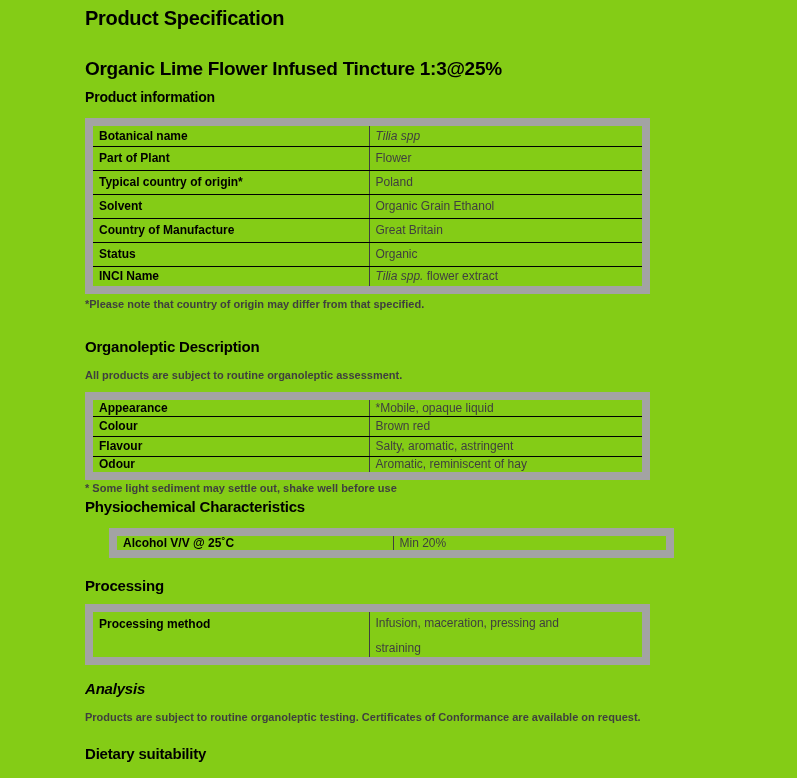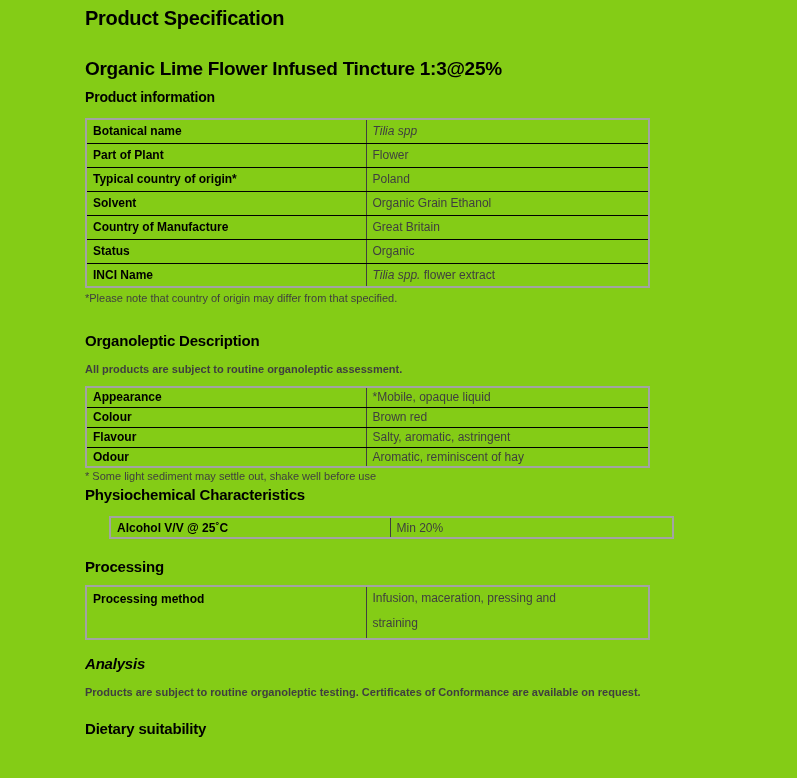--- a/index.html
+++ b/index.html
@@ -53,27 +53,28 @@
     line-height: 14px;
     color: #3f3f3f;
     margin: 11px 0 0 0;
     font-weight: bold;
   }
   p.footnote {
     font-size: 11px;
     line-height: 14px;
     color: #3f3f3f;
     margin: 3px 0 0 0;
+    font-weight: bold;
   }
   p.footnote-tight { margin-top: 1px; }
   table.spec-table {
     border-collapse: collapse;
     table-layout: fixed;
     width: 565px;
-    border: 2px solid #a3a3a3;
+    border: 8px solid #a3a3a3;
   }
   table.t1 { margin-top: 11px; }
   table.t2 { margin-top: 10px; }
   table.t3 { margin-top: 11px; margin-left: 24px; }
   table.t4 { margin-top: 8px; }
   .spec-table td {
     border-top: 1.5px solid #000;
     border-bottom: 1.5px solid #000;
     font-size: 12px;
     padding: 0 6px;

